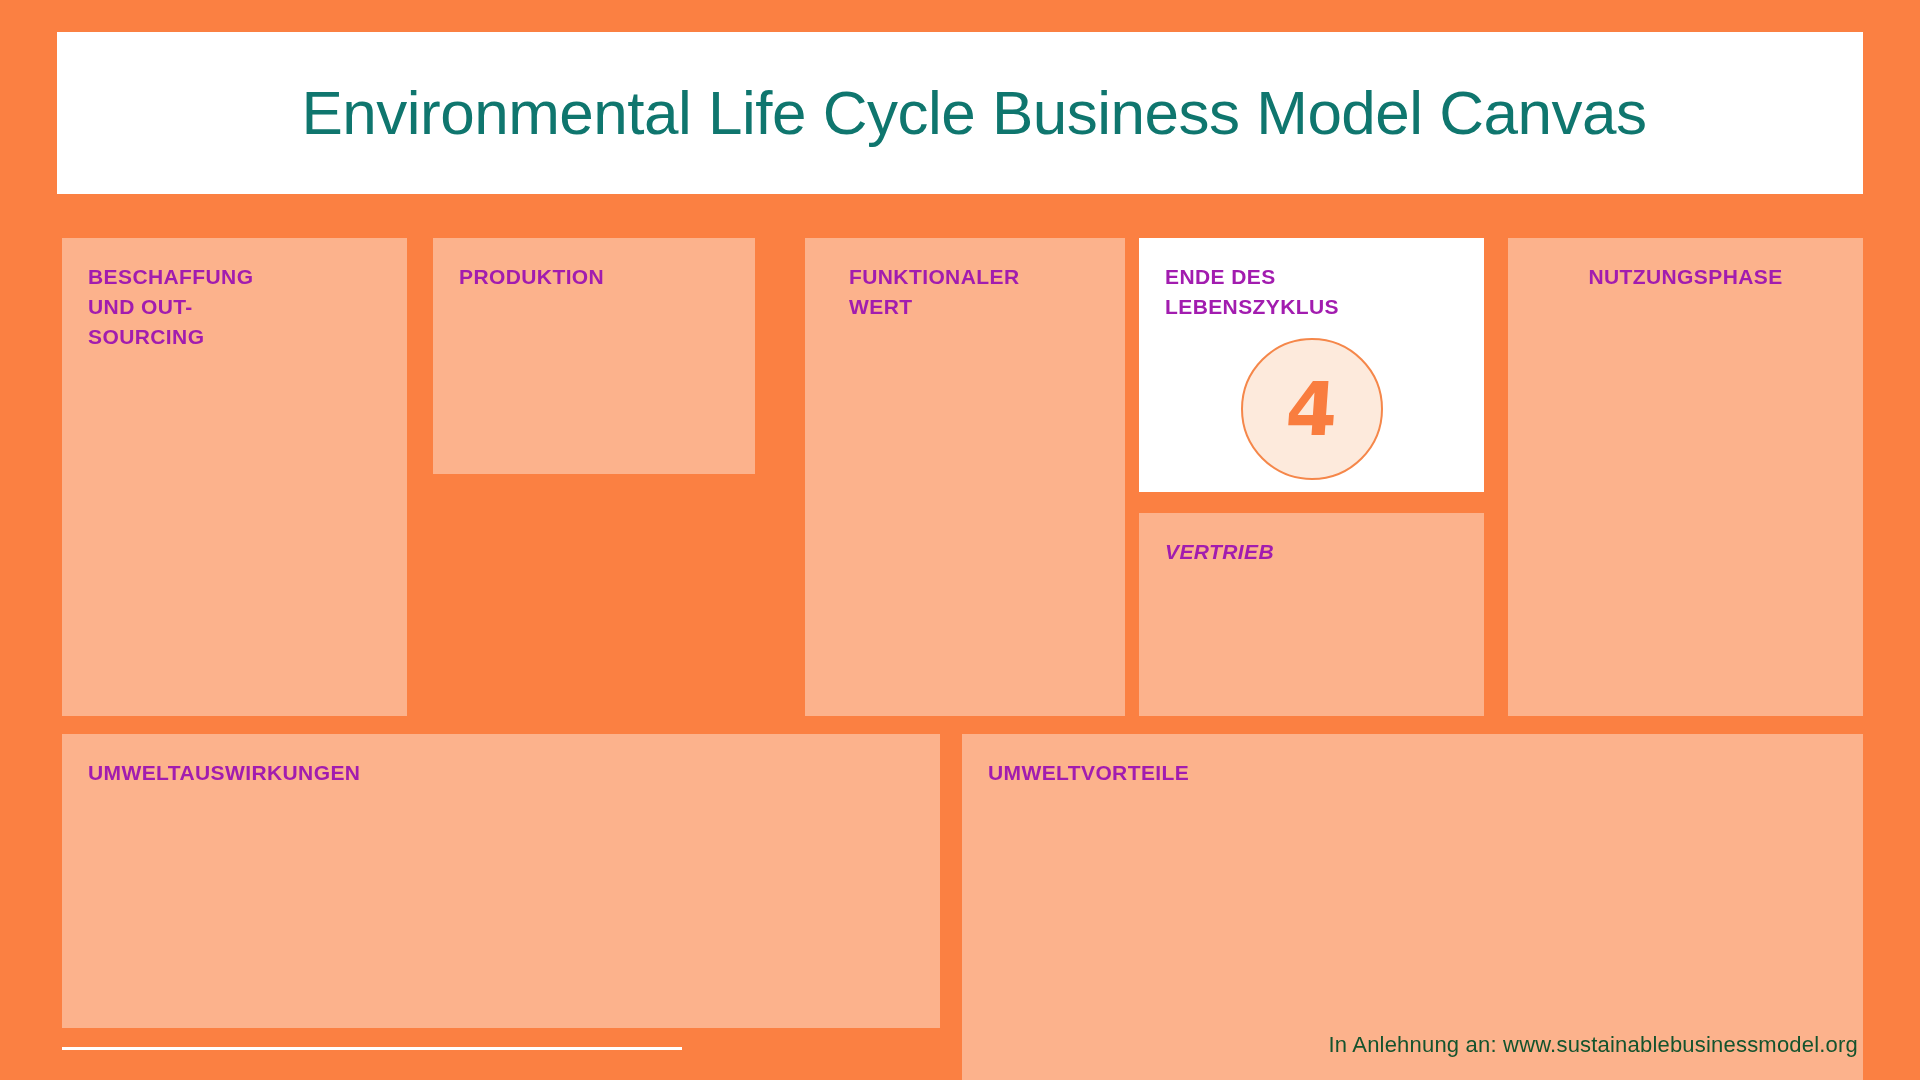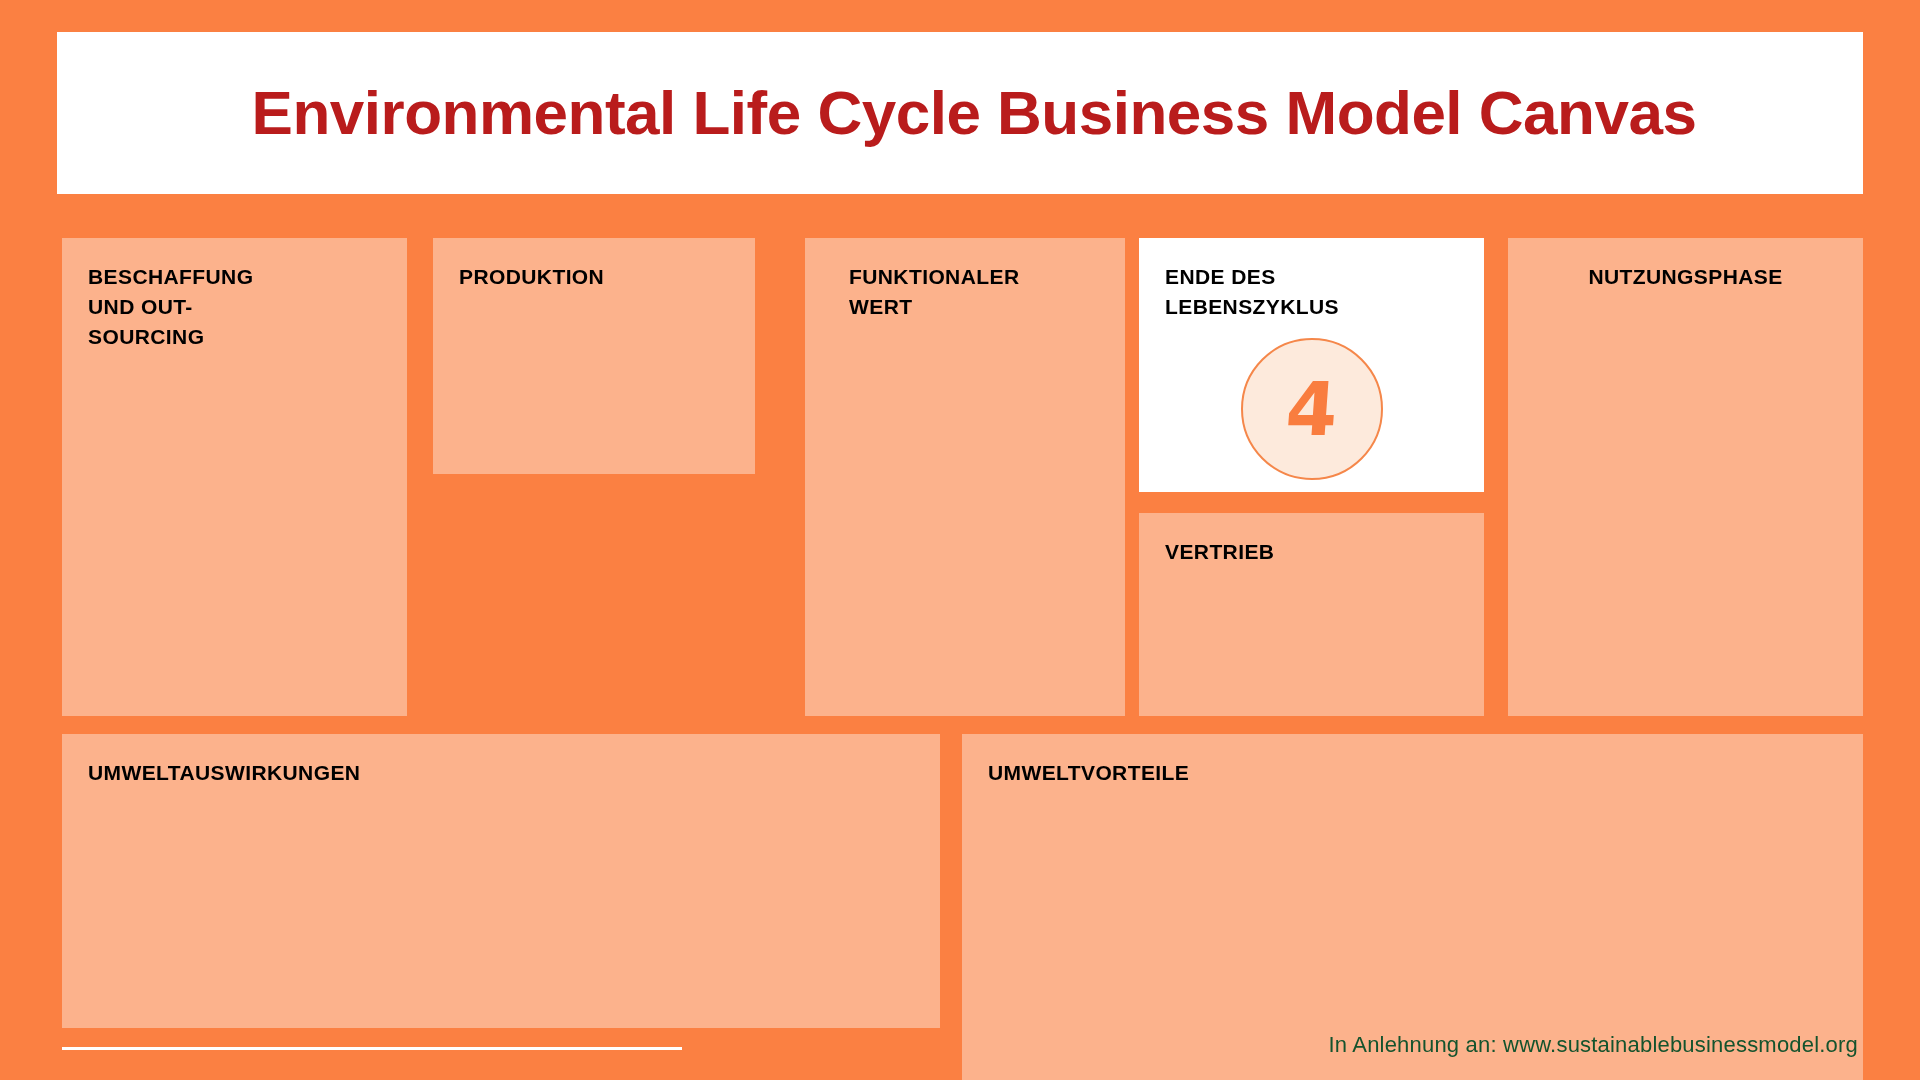--- a/index.html
+++ b/index.html
@@ -32,43 +32,43 @@
     height: 162px;
     background: #ffffff;
     display: flex;
     align-items: center;
     justify-content: center;
     box-sizing: border-box;
   }
   .title-text {
     font-family: "Liberation Sans", sans-serif;
     font-size: 62px;
-    font-weight: 700;
-    color: #b91c1c;
+    font-weight: 400;
+    color: #0f766e;
     letter-spacing: -0.5px;
     white-space: nowrap;
     line-height: 1;
     margin-left: 28px;
   }
 
   
   .card {
     position: absolute;
     background: #fcb28c;
     box-sizing: border-box;
     padding: 24px 26px;
   }
   .card.white {
     background: #ffffff;
   }
   .card-label {
     font-family: "Liberation Sans", sans-serif;
     font-size: 21px;
     font-weight: 700;
-    color: #000000;
+    color: #a21caf;
     letter-spacing: 0.4px;
     line-height: 1.42;
     text-transform: uppercase;
     white-space: pre-line;
     margin: 0;
   }
 
   
   #card-beschaffung {
     left: 62px;  top: 238px;  width: 345px;  height: 478px;
@@ -79,21 +79,21 @@
   #card-materialien {
     left: 433px; top: 495px;  width: 350px;  height: 221px;
   }
   #card-funktionaler-wert {
     left: 805px; top: 238px;  width: 320px;  height: 478px; padding-left: 44px;
   }
   #card-ende-lebenszyklus {
     left: 1139px; top: 238px; width: 345px;  height: 254px;
   }
   #card-vertrieb {
-    left: 1139px; top: 513px; width: 345px;  height: 203px;
+    left: 1139px; top: 513px; width: 345px;  height: 203px; font-style: italic;
   }
   #card-nutzungsphase {
     left: 1508px; top: 238px; width: 355px;  height: 478px; text-align: center;
   }
   #card-umweltauswirkungen {
     left: 62px;  top: 734px;  width: 878px;  height: 294px;
   }
   #card-umweltvorteile {
     left: 962px; top: 734px;  width: 901px;  height: 374px;
   }

